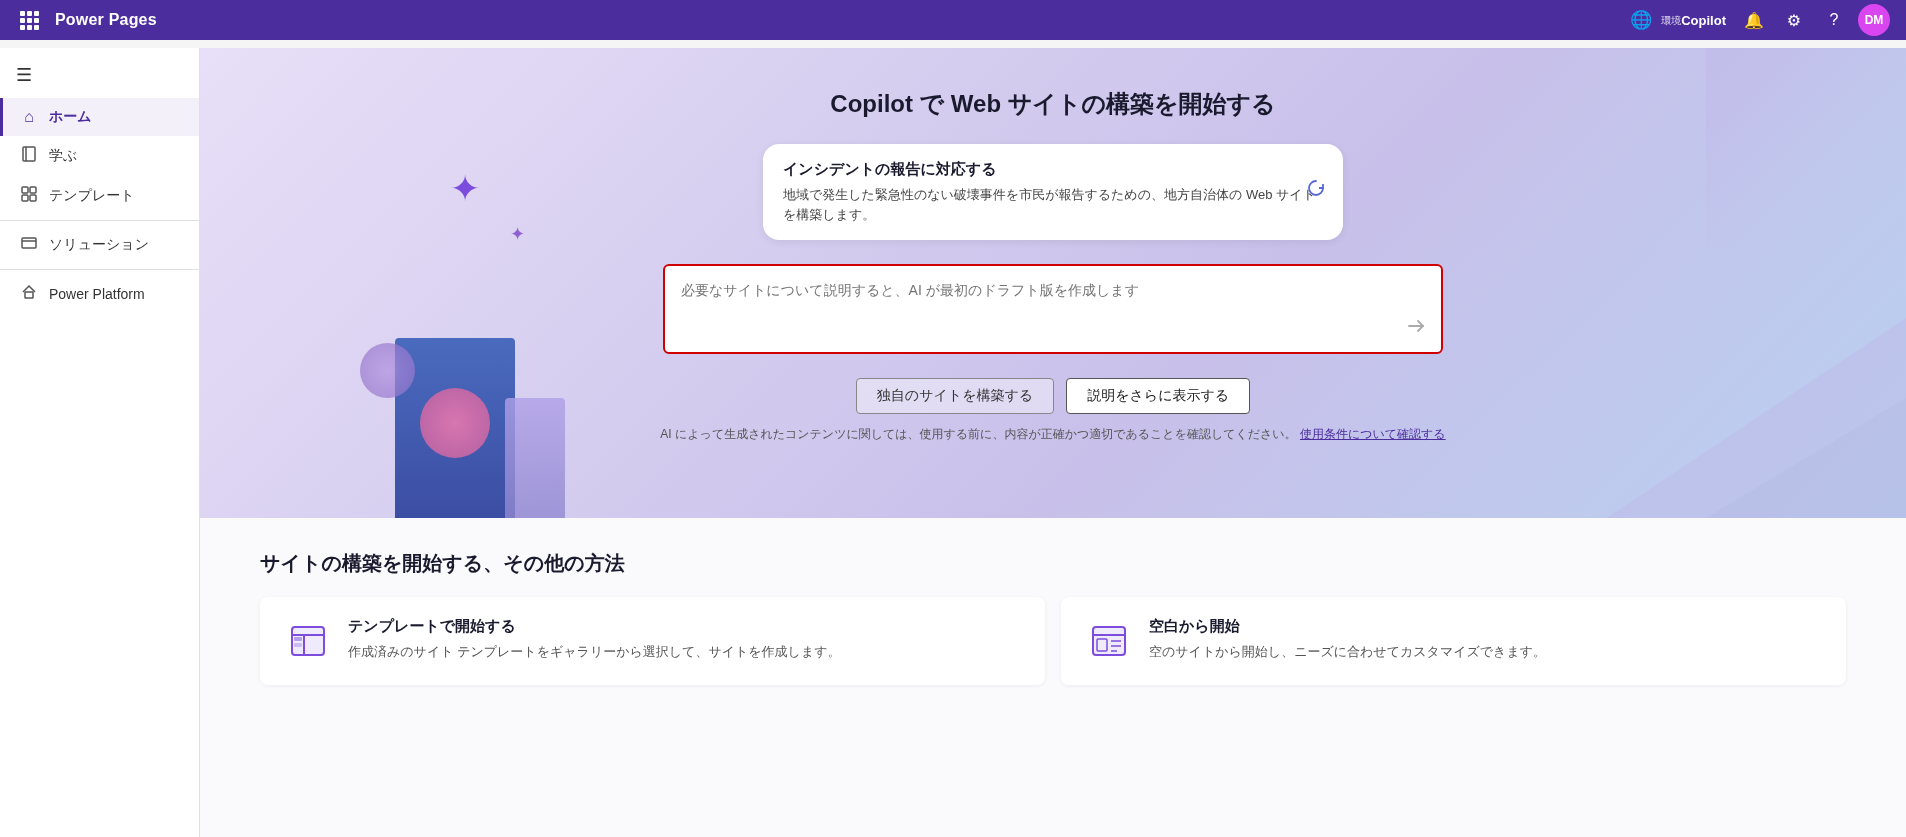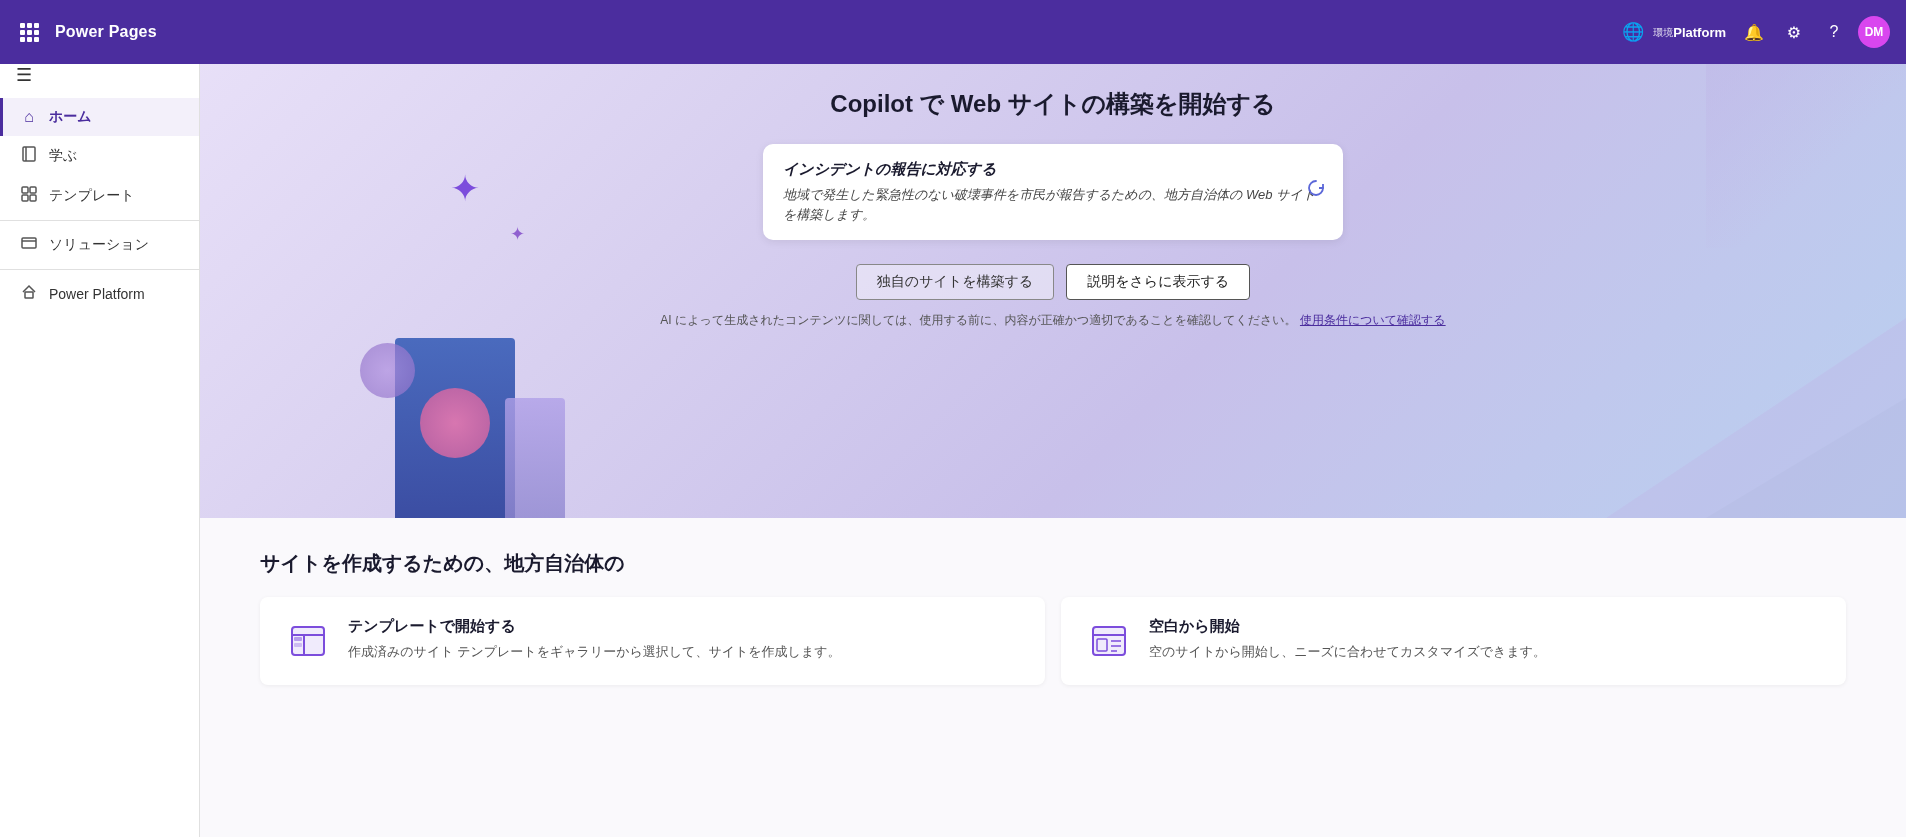--- a/index.html
+++ b/index.html
@@ -1,20 +1,20 @@
 <!DOCTYPE html>
 <html><head>
   <meta charset="utf-8">
   <style>
     * { box-sizing: border-box; margin: 0; padding: 0; }
     body { font-family: 'Segoe UI', sans-serif; background: #f5f5f5; overflow: hidden; height: 837px; width: 1906px; }
 
     
     .topbar {
-      height: 64px;
+      height: 40px;
       background: #4b2d9e;
       display: flex;
       align-items: center;
       padding: 0 16px;
       gap: 12px;
       position: fixed;
       top: 0; left: 0; right: 0;
       z-index: 100;
     }
     .topbar-apps-icon {
@@ -229,29 +229,28 @@
       color: #1a1a2e;
       text-align: center;
       margin-bottom: 24px;
       z-index: 2;
       position: relative;
     }
 
     
     .suggestion-card {
       background: white;
-      border-radius: 10px;
+      border-radius: 16px;
       padding: 16px 20px;
       max-width: 580px;
       width: 100%;
       position: relative;
       z-index: 2;
       margin-bottom: 24px;
       box-shadow: 0 2px 8px rgba(0,0,0,0.08);
-      font-style: italic;
     }
     .suggestion-card-title {
       font-weight: 700;
       font-size: 15px;
       color: #1a1a2e;
       margin-bottom: 6px;
     }
     .suggestion-card-desc {
       font-size: 13px;
       color: #444;
@@ -402,21 +401,21 @@
       <span></span>
     <span></span>
       <span></span>
       <span></span>
   </div>
   <span class="topbar-title">Power Pages</span>
   <div class="topbar-right">
     <span class="env-icon">🌐</span>
     <div class="env-block">
       <span class="env-label">環境</span>
-      <span class="env-name">Platform</span>
+      <span class="env-name">Copilot</span>
     </div>
     <div class="topbar-icon-btn">🔔</div>
     <div class="topbar-icon-btn">⚙</div>
     <div class="topbar-icon-btn">?</div>
     <div class="avatar">DM</div>
   </div>
 </div>
 
 <div class="layout">
 
@@ -498,34 +497,43 @@
         <div class="suggestion-card-title">インシデントの報告に対応する</div>
         <div class="suggestion-card-desc">地域で発生した緊急性のない破壊事件を市民が報告するための、地方自治体の Web サイトを構築します。</div>
         <div class="suggestion-refresh" title="refresh">
           <svg width="22" height="22" viewBox="0 0 22 22" fill="none" xmlns="http://www.w3.org/2000/svg">
             <path d="M11 3C7.13 3 4 6.13 4 10s3.13 7 7 7 7-3.13 7-7" stroke="#5b67d8" stroke-width="1.8" stroke-linecap="round"></path>
             <polyline points="18,6 18,10 14,10" stroke="#5b67d8" stroke-width="1.8" stroke-linejoin="round" fill="none"></polyline>
           </svg>
         </div>
       </div>
 
+      <div class="copilot-input-wrapper">
+        <textarea class="copilot-input-box" placeholder="必要なサイトについて説明すると、AI が最初のドラフト版を作成します" style=""></textarea>
+        <button class="copilot-send-btn">
+          <svg width="22" height="22" viewBox="0 0 22 22" fill="none">
+            <polyline points="4,11 18,11" stroke="#aaa" stroke-width="1.8" stroke-linecap="round"></polyline>
+            <polyline points="13,6 18,11 13,16" stroke="#aaa" stroke-width="1.8" stroke-linecap="round" fill="none"></polyline>
+          </svg>
+        </button>
+      </div>
 
       <div class="action-buttons">
         <button class="btn-primary-outline">独自のサイトを構築する</button>
         <button class="btn-secondary">説明をさらに表示する</button>
       </div>
 
       <div class="disclaimer">
         <span>AI によって生成されたコンテンツに関しては、使用する前に、内容が正確かつ適切であることを確認してください。</span>
         <a href="#">使用条件について確認する</a>
       </div>
     </div>
 
     <div class="lower-section">
-      <div class="section-title">サイトを作成するための、地方自治体の</div>
+      <div class="section-title">サイトの構築を開始する、その他の方法</div>
 
       <div class="cards-grid">
 
         <div class="card">
           <div class="card-icon">
             <svg viewBox="0 0 40 40" fill="none" xmlns="http://www.w3.org/2000/svg">
               <rect x="4" y="6" width="32" height="28" rx="3" stroke="#7c4ddc" stroke-width="2" fill="#f0ebfc"></rect>
               <line x1="4" y1="14" x2="36" y2="14" stroke="#7c4ddc" stroke-width="2"></line>
               <line x1="16" y1="14" x2="16" y2="34" stroke="#7c4ddc" stroke-width="2"></line>
               <rect x="6" y="16" width="8" height="4" rx="1" fill="#7c4ddc" opacity="0.5"></rect>

